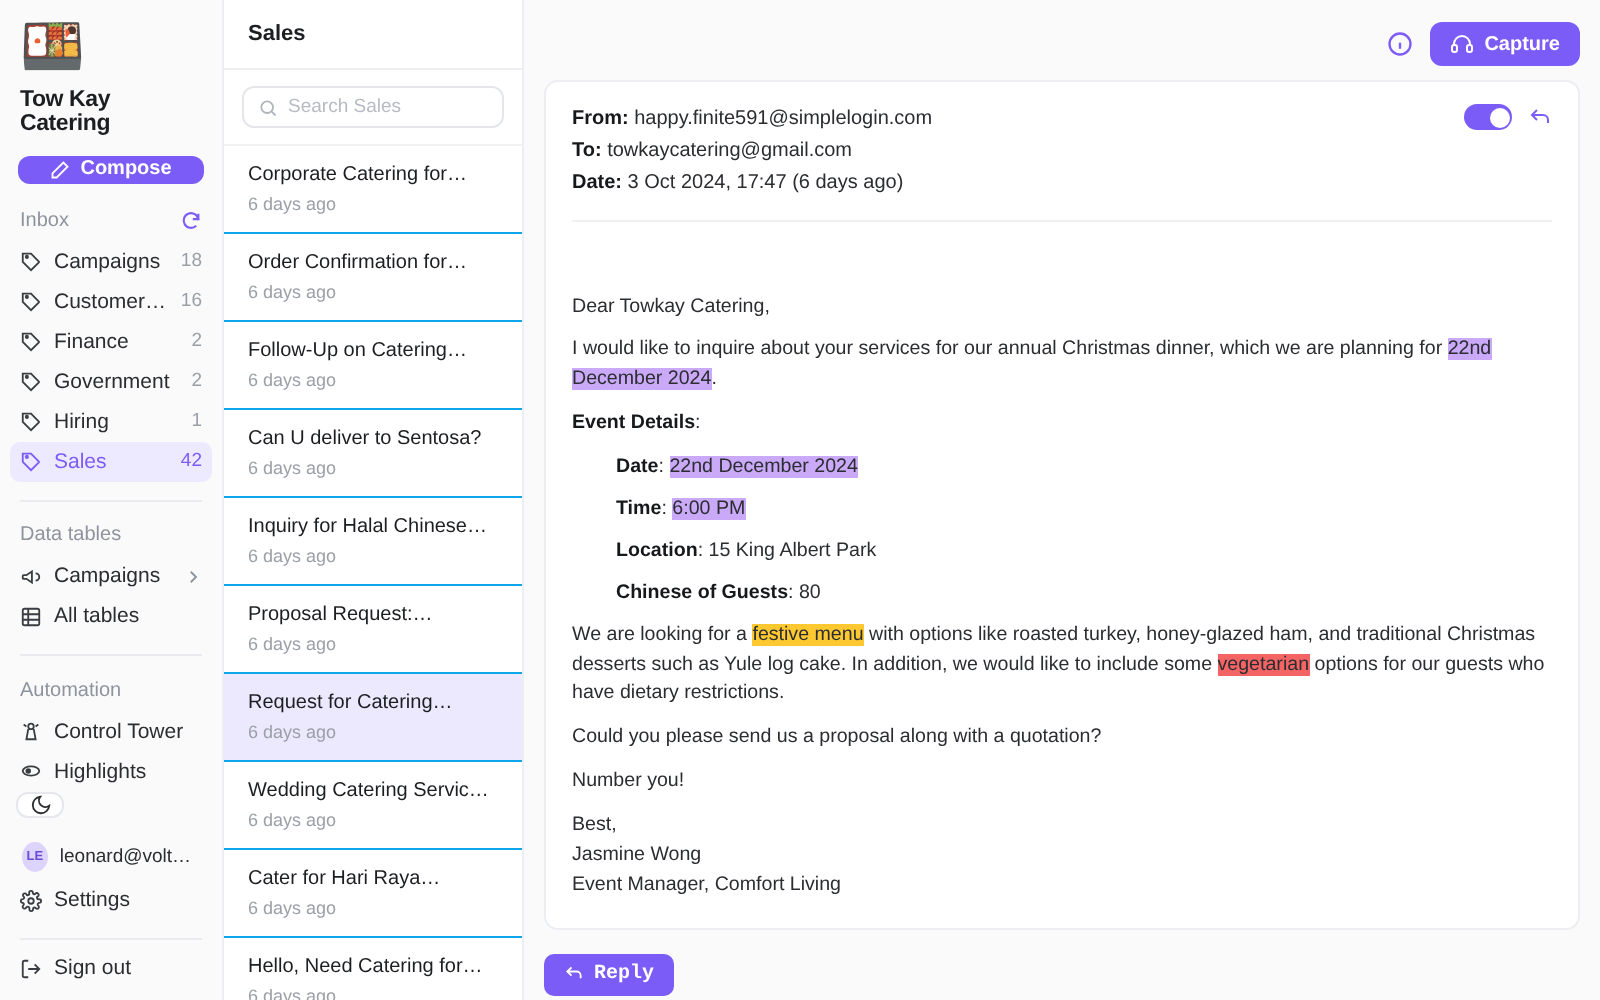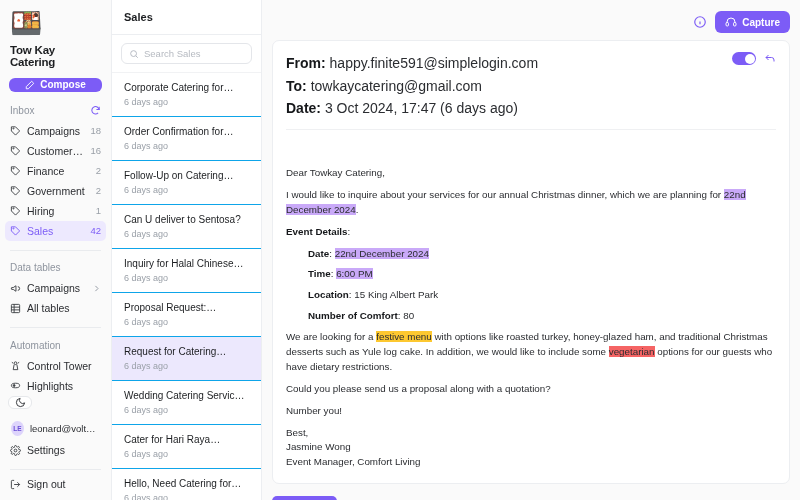--- a/index.html
+++ b/index.html
@@ -130,21 +130,21 @@
     background: #7c5cf6; color: #fff; border: none;
     border-radius: 6px; height: 22px; padding: 0 10px;
     font-size: 10px; font-weight: bold; cursor: pointer;
   }
   .capture-btn svg { width: 12px; height: 12px; }
   .email-card {
     background: #fff; border: 1px solid #eceef1; border-radius: 7px;
     margin-top: 4px; padding: 11px 13px 13px 13px;
     position: relative;
   }
-  .meta { font-size: 14px; color: #2b2d31; line-height: 1.62; }
+  .meta { font-size: 10px; color: #2b2d31; line-height: 1.62; }
   .meta b { color: #16181b; }
   .card-actions {
     position: absolute; top: 11px; right: 13px;
     display: flex; align-items: center; gap: 8px;
   }
   .toggle {
     width: 24px; height: 13px; border-radius: 7px;
     background: #7c5cf6; position: relative; cursor: pointer;
   }
   .toggle .knob {
@@ -404,21 +404,21 @@
 
       <div class="sep"></div>
 
       <div class="body">
         <p>Dear Towkay Catering,</p>
         <p><span>I would like to inquire about your services for our annual Christmas dinner, which we are planning for </span><span class="hl-purple">22nd December 2024</span><span>.</span></p>
         <p><b>Event Details</b><span>:</span></p>
         <div class="ind"><b>Date</b>: <span class="hl-purple">22nd December 2024</span></div>
         <div class="ind"><b>Time</b>: <span class="hl-purple">6:00 PM</span></div>
         <div class="ind"><b>Location</b>: <span>15 King Albert Park</span></div>
-        <div class="ind"><b>Number of Comfort</b>: <span>80</span></div>
+        <div class="ind"><b>Chinese of Guests</b>: <span>80</span></div>
         <p><span>We are looking for a </span><span class="hl-yellow">festive menu</span><span> with options like roasted turkey, honey-glazed ham, and traditional Christmas desserts such as Yule log cake. In addition, we would like to include some </span><span class="hl-red">vegetarian</span><span> options for our guests who have dietary restrictions.</span></p>
         <p>Could you please send us a proposal along with a quotation?</p>
         <p>Number you!</p>
         <div>Best,</div>
         <div>Jasmine Wong</div>
         <div>Event Manager, Comfort Living</div>
       </div>
     </div>
 
     <div>

